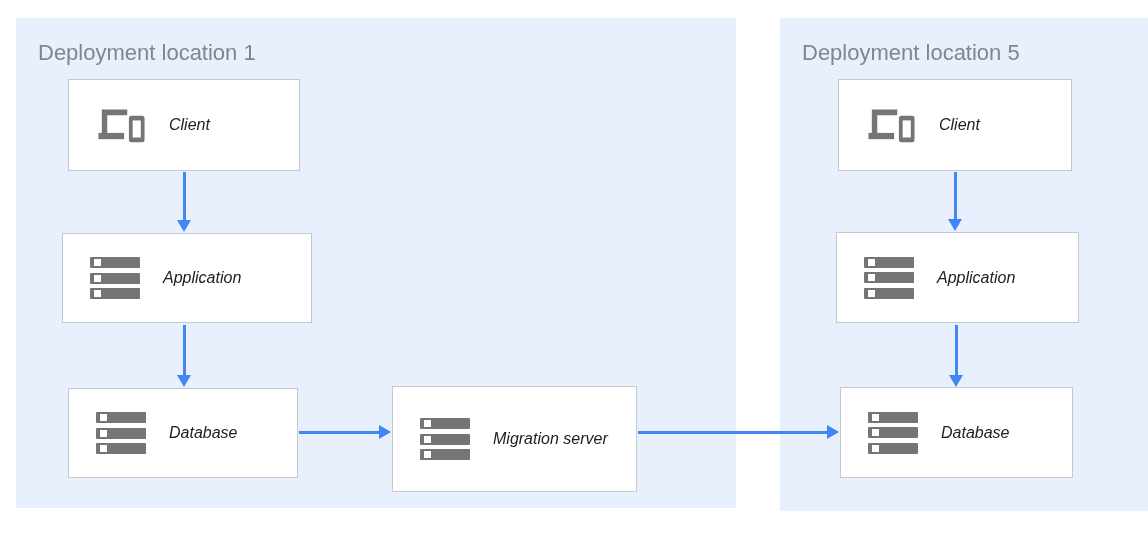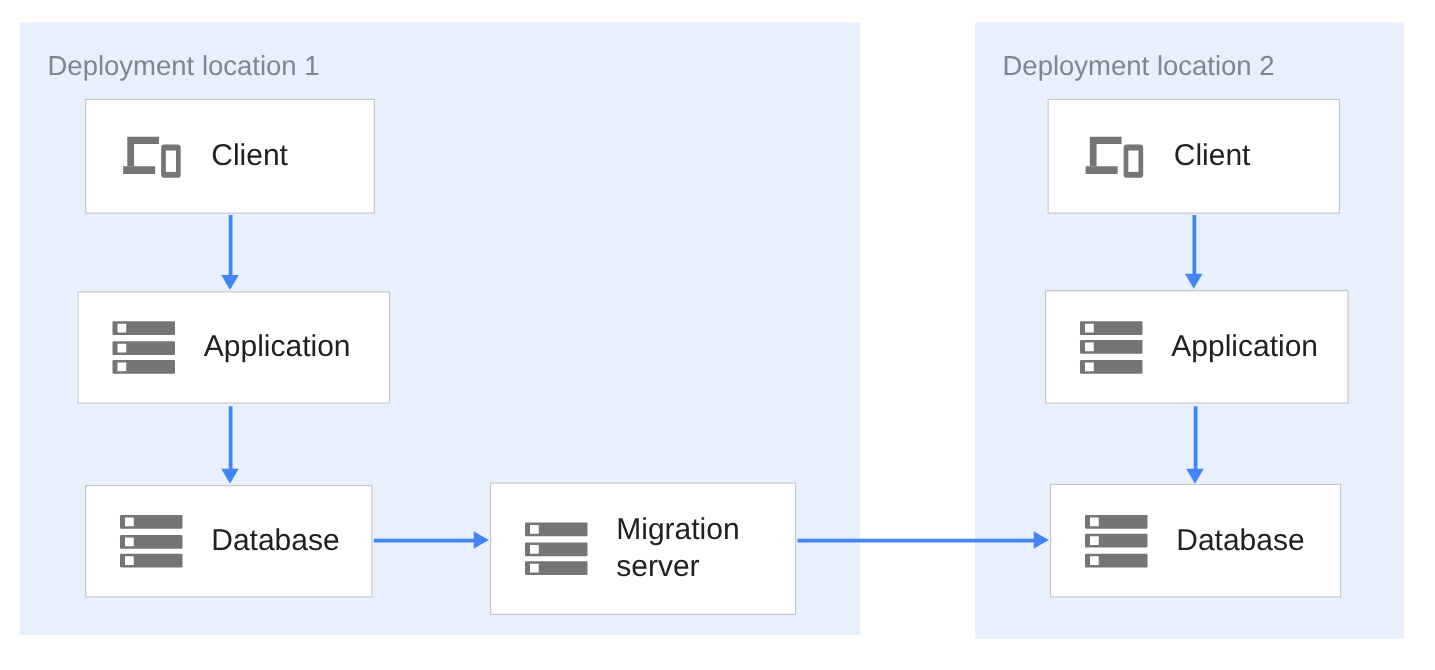--- a/index.html
+++ b/index.html
@@ -8,32 +8,32 @@
     --icon_gray:#757575;
     --label_gray:#80868b;
     --text_dark:#202124;
     --arrow_blue:#4285f4;
   }
   html,body{margin:0;padding:0;background:#ffffff;}
   .canvas{
     position:relative;width:1148px;height:536px;background:#ffffff;
     font-family:"Liberation Sans","DejaVu Sans",sans-serif;overflow:hidden;
   }
-  .region{position:absolute;background:var(--region_fill,#e8f0fe);}
+  .region{position:absolute;background:var(--region_fill,#e8f0fe);padding-left:48px;}
   .region-label{
     position:absolute;left:22px;top:22px;
     font-size:22px;color:var(--label_gray,#80868b);white-space:nowrap;
   }
   .node{
     position:absolute;box-sizing:border-box;background:#ffffff;
     border:1px solid var(--box_border,#c6c9cc);
     display:flex;align-items:center;padding-left:27px;gap:23px;
   }
   .node-label{
-    font-size:24px;line-height:1.25;color:var(--text_dark,#202124);
+    font-size:16px;line-height:1.25;color:var(--text_dark,#202124);font-style:italic;
   }
   
   .server-icon{width:50px;height:42px;display:flex;flex-direction:column;justify-content:space-between;flex:none;}
   .server-icon .bar{height:11px;background:var(--icon_gray,#757575);border-radius:1px;position:relative;}
   .server-icon .bar::after{content:"";position:absolute;left:4px;top:2px;width:7px;height:7px;background:#ffffff;}
   
   .devices-icon{width:50px;height:46px;flex:none;}
   .devices-icon svg{display:block;width:100%;height:100%;fill:var(--icon_gray,#757575);}
   
   .arrow{position:absolute;}
@@ -49,21 +49,21 @@
 </style>
 </head>
 <body>
 
 <div class="canvas">
 
   <div class="region" style="left:16px;top:18px;width:672px;height:490px;">
     <div class="region-label">Deployment location 1</div>
   </div>
   <div class="region" style="left:780px;top:18px;width:343px;height:493px;">
-    <div class="region-label">Deployment location 2</div>
+    <div class="region-label">Deployment location 5</div>
   </div>
 
   <div class="node" style="left:68px;top:79px;width:232px;height:92px;">
     <span class="devices-icon">
       <svg viewBox="0 0 24 22" aria-hidden="true">
         <path d="M2.8 3.5 H15 V6.3 H5.4 V14.8 H2.8 Z"></path>
         <path d="M1.2 14.8 H13.5 V17.8 H1.2 Z"></path>
         <rect x="15.8" y="6.5" width="7.5" height="12.8" rx="1.2"></rect>
         <rect x="17.6" y="8.8" width="3.9" height="8.2" fill="#ffffff"></rect>
       </svg>

